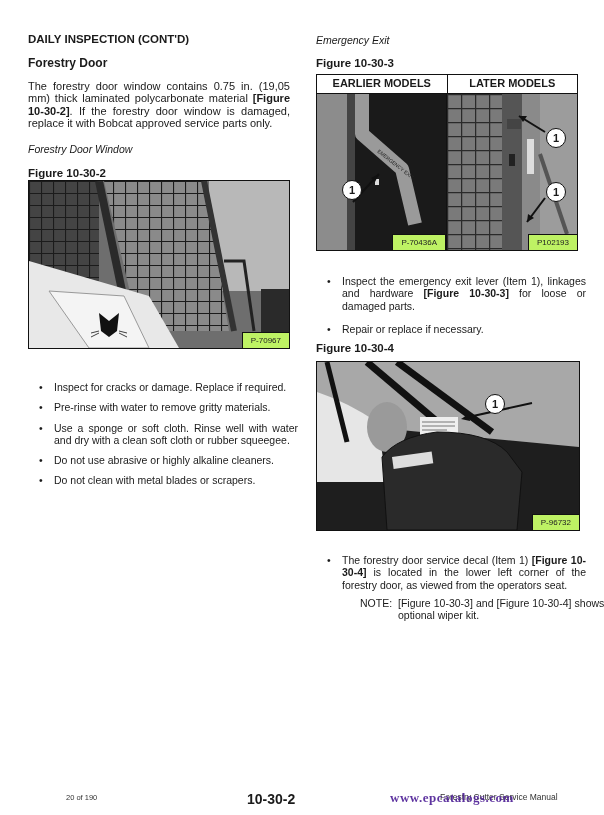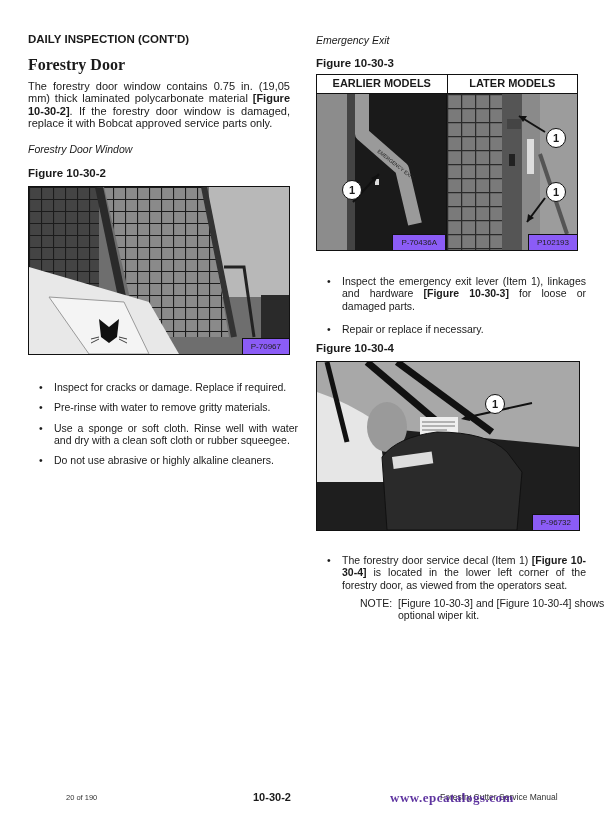--- a/index.html
+++ b/index.html
@@ -2,32 +2,32 @@
 <html><head>
   <meta charset="utf-8">
   <style>
     html, body { margin: 0; padding: 0; background: #ffffff; }
     body {
       width: 604px; height: 815px; position: relative; overflow: hidden;
       font-family: "Liberation Sans", sans-serif; color: #1a1a1a;
     }
     .abs { position: absolute; }
     .h-section { font-weight: bold; font-size: 11.5px; }
-    .h-sub { font-weight: bold; font-size: 16px; font-family: Liberation Serif, serif; }
+    .h-sub { font-weight: bold; font-size: 12px; }
     .caption { font-style: italic; font-size: 10.5px; }
     .figlabel { font-weight: bold; font-size: 11.5px; }
     .para { font-size: 11px; line-height: 12.3px; text-align: justify; }
     .para b { font-weight: bold; }
     .bullets { list-style: none; margin: 8px; padding: 0; font-size: 10.5px; line-height: 12.3px; }
     .bullets li { position: relative; padding-left: 18px; text-align: justify; }
     .bullets li::before { content: "•"; position: absolute; left: 3px; top: 0; }
     .photo { position: absolute; border: 1.5px solid #111; overflow: hidden; background: #777; }
     .photo svg { display: block; }
     .pnum {
-      position: absolute; right: 0; bottom: 0; background: #8b5cf6; border-left: 1.5px solid #111; border-top: 1.5px solid #111;
+      position: absolute; right: 0; bottom: 0; background: #bef264; border-left: 1.5px solid #111; border-top: 1.5px solid #111;
       font-size: 8px; padding: 3px 8px; color: #222;
     }
     .callout {
       position: absolute; width: 18px; height: 18px; border-radius: 50%;
       background: #fff; border: 1.5px solid #111; font-weight: bold; font-size: 11px;
       text-align: center; line-height: 18px;
     }
     .fig3-header {
       position: absolute; left: 316px; top: 74px; width: 262px; height: 20px;
       border: 1.5px solid #111; display: flex; background: #fff; box-sizing: border-box;
@@ -41,21 +41,21 @@
 <body>
 
 <div class="abs h-section" style="left:28px; top:33px;">DAILY INSPECTION (CONT'D)</div>
 <div class="abs h-sub" style="left:28px; top:56px;">Forestry Door</div>
 
 <div class="abs para" style="left:28px; top:80px; width:262px;"><span>The forestry door window contains 0.75 in. (19,05 mm) thick laminated polycarbonate material </span><b>[Figure 10-30-2]</b><span>. If the forestry door window is damaged, replace it with Bobcat approved service parts only.</span></div>
 
 <div class="abs caption" style="left:28px; top:143px;">Forestry Door Window</div>
 <div class="abs figlabel" style="left:28px; top:167px;">Figure 10-30-2</div>
 
-<div class="photo" style="left:28px; top:186px; width:260px; height:167px;text-decoration:underline;">
+<div class="photo" style="left:28px; top:180px; width:260px; height:167px;text-decoration:underline;">
   <svg width="260" height="167" viewBox="0 0 260 167">
     <defs>
       <pattern id="grid1" width="12" height="12" patternUnits="userSpaceOnUse">
         <rect width="12" height="12" fill="none"></rect>
         <path d="M0 0 H12 M0 0 V12" stroke="#1b1b1b" stroke-width="2.2"></path>
       </pattern>
     </defs>
     <rect width="260" height="167" fill="#6e6e6e"></rect>
     <rect x="180" y="0" width="80" height="110" fill="#b8b8b8"></rect>
     <rect x="0" y="0" width="70" height="100" fill="#444"></rect>
@@ -72,20 +72,21 @@
     <path d="M70 150 L62 152 M70 152 L62 156 M90 150 L98 152 M90 152 L98 156" stroke="#111" stroke-width="0.8"></path>
   </svg>
   <div class="pnum">P-70967</div>
 </div>
 
 <ul class="abs bullets" style="left:28px; top:373px; width:262px;">
   <li style="margin-bottom:8px;">Inspect for cracks or damage. Replace if required.</li>
   <li style="margin-bottom:8px;">Pre-rinse with water to remove gritty materials.</li>
   <li style="margin-bottom:8px;">Use a sponge or soft cloth. Rinse well with water and dry with a clean soft cloth or rubber squeegee.</li>
   <li style="margin-bottom:8px;">Do not use abrasive or highly alkaline cleaners.</li>
+  <li>Do not clean with metal blades or scrapers.</li>
 </ul>
 
 <div class="abs caption" style="left:316px; top:34px;">Emergency Exit</div>
 <div class="abs figlabel" style="left:316px; top:57px;">Figure 10-30-3</div>
 
 <div class="fig3-header">
   <div>EARLIER MODELS</div>
   <div>LATER MODELS</div>
 </div>
 
@@ -161,15 +162,15 @@
 <ul class="abs bullets" style="left:316px; top:546px; width:262px;">
   <li><span>The forestry door service decal (Item 1) </span><b>[Figure 10-30-4]</b><span> is located in the lower left corner of the forestry door, as viewed from the operators seat.</span></li>
 </ul>
 
 <div class="abs" style="left:316px; top:597px; width:262px; font-size:10.5px; line-height:12.3px; font-weight:normal; display:flex;margin-left:44px;">
   <span style="width:38px; flex:none;">NOTE:</span>
   <span style="text-align:justify; flex:1;">[Figure 10-30-3] and [Figure 10-30-4] shows the optional wiper kit.</span>
 </div>
 
 <div class="abs footer-text" style="left:66px; top:793px;">20 of 190</div>
-<div class="abs" style="left:253px; top:791px; font-size:11px; font-weight:bold;">10-30-2</div>
+<div class="abs" style="left:247px; top:791px; font-size:14px; font-weight:bold;">10-30-2</div>
 <div class="abs footer-text" style="left:440px; top:792px; font-size:8.5px;">Forestry Cutter Service Manual</div>
 <div class="abs watermark" style="left:390px; top:790px; opacity:0.9;">www.epcatalogs.com</div>
 
 </body></html>

